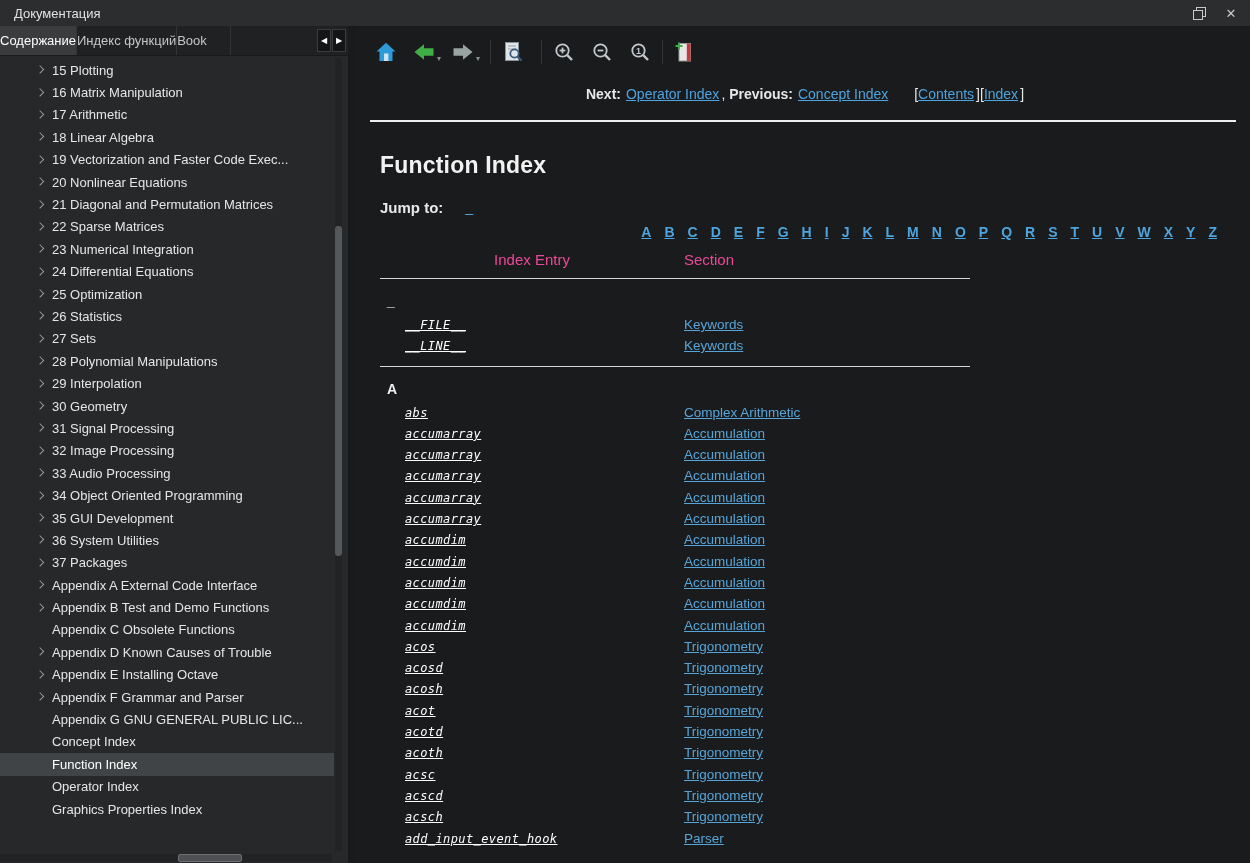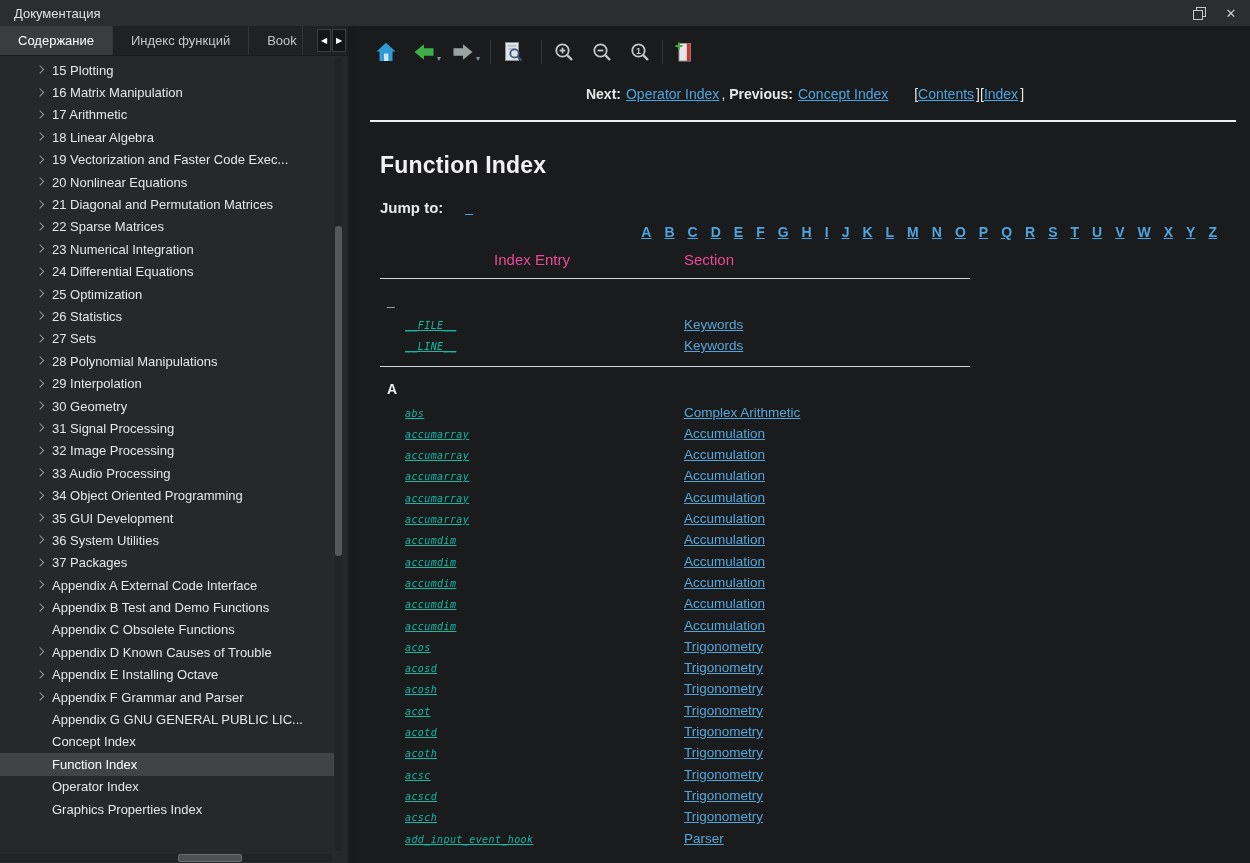--- a/index.html
+++ b/index.html
@@ -18,21 +18,21 @@
   
   .main { flex:1; display:flex; min-height:0; }
   .leftpane { width:348px; flex:0 0 348px; background:#26282a; display:flex;
               flex-direction:column; position:relative; }
   .splitter { width:8px; flex:0 0 8px; background:#191a1b; }
   .rightpane { flex:1; background:#1a1b1c; display:flex; flex-direction:column; min-width:0; }
 
   
   .tabbar { height:30px; flex:0 0 30px; background:#202122; display:flex; align-items:stretch;
             position:relative; border-bottom:1px solid #1a1a1a; }
-  .tab { display:flex; align-items:center; padding:0 18px; font-size:13px; color:#c6c6c6;
+  .tab { display:flex; align-items:center; padding:0 0; font-size:13px; color:#c6c6c6;
          border-right:1px solid #323436; white-space:nowrap; }
   .tab.active { background:#3a3c3e; color:#ffffff; }
   .tab.cut { width:54px; overflow:hidden; padding-right:0; }
   .tabscroll { position:absolute; right:2px; top:3px; bottom:3px; display:flex; gap:1px; }
   .tabscroll .tsbtn { width:14px; background:#141516; border:1px solid #3a3c3e; color:#ffffff;
                       font-size:8px; display:flex; align-items:center; justify-content:center; }
 
   
   .tree { flex:1; overflow:hidden; padding:3px 14px 0 0; font-size:13px; color:#e6e6e6; }
   .titem { display:flex; align-items:center; height:22.4px; padding-left:34px; white-space:nowrap;
@@ -77,22 +77,22 @@
   .jl { color:#4ea4de; font-weight:bold; font-size:14px; margin-right:13px; }
   .letters { margin:7px 0 0 86px;text-align:right; }
   .tblhead { width:590px; display:flex; margin-top:10px; font-size:15px; font-weight:normal; color:#ec4899; }
   .th1 { width:304px; text-align:center; }
   .th2 { flex:1; }
   .rule { width:590px; height:1px; background:#d5d8da; margin-top:10px; }
   .ghead { font-weight:bold; font-size:14px; color:#f0f0f0; margin:14px 0 4px 7px; }
   .irow { display:flex; line-height:21.3px; height:21.3px; }
   .c1 { width:279px; flex:0 0 279px; margin-left:25px; overflow:hidden; white-space:nowrap; }
   .c2 { flex:1; overflow:hidden; white-space:nowrap; }
-  .entry { font-family:"DejaVu Sans Mono", monospace; font-style:italic; font-size:10px;
-           color:#14b8a6; letter-spacing:0.4px; }
+  .entry { font-family:"DejaVu Sans Mono", monospace; font-style:italic; font-size:12px;
+           color:#ffffff; letter-spacing:0.4px; }
   .section { font-size:13.5px; color:#57a5d8; }
 </style>
 </head>
 <body>
 
 <div class="window">
 
   <div class="titlebar">
     <span class="title">Документация</span>
     <span class="winbtns">

